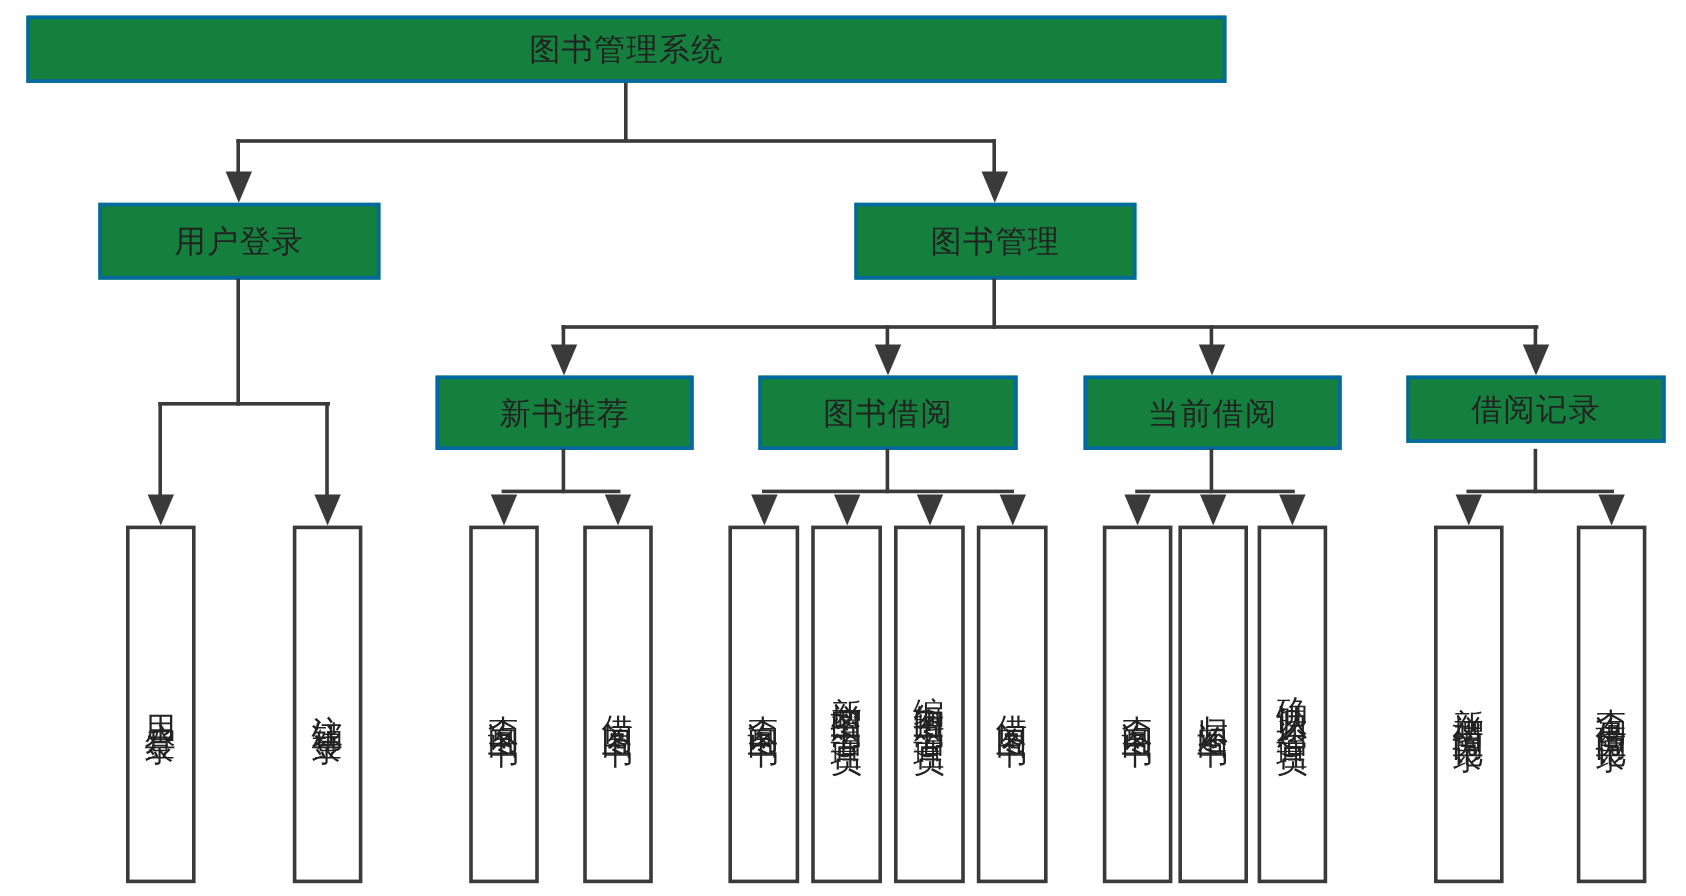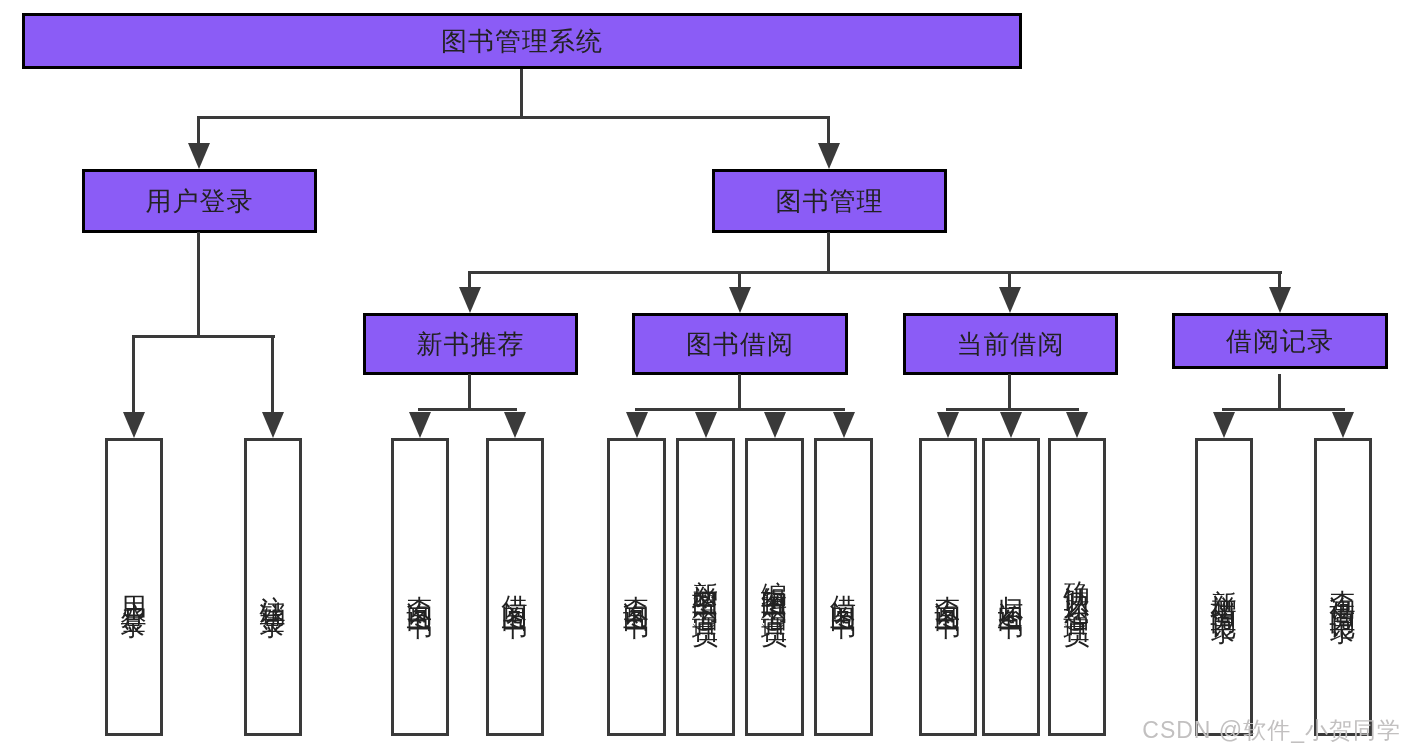--- a/index.html
+++ b/index.html
@@ -2,21 +2,21 @@
 <html><head>
 <meta charset="utf-8">
 <style>
   html,body{margin:0;padding:0;background:#ffffff;}
   .canvas{
     position:relative;width:1405px;height:747px;background:#ffffff;overflow:hidden;
     font-family:"Liberation Sans", sans-serif;color:#222222;
   }
   
   .box{
-    position:absolute;box-sizing:border-box;border:3px solid #000000;background:#8b5cf6;
+    position:absolute;box-sizing:border-box;border:3px solid #0369a1;background:#15803d;
     display:flex;align-items:center;justify-content:center;
     font-size:26px;letter-spacing:1px;color:#222222;
   }
   
   .vbox{
     position:absolute;box-sizing:border-box;border:3px solid #3a3a3a;background:#ffffff;
     top:438px;width:58px;height:298px;
     writing-mode:vertical-rl;text-orientation:mixed;
     display:flex;align-items:center;justify-content:center;
     font-size:26px;letter-spacing:6px;line-height:1;color:#222222;
@@ -104,14 +104,13 @@
   <div class="hl" style="left:946px;top:408px;width:133px;"></div>
   <div class="ar" style="left:937px;top:412px;"></div>
   <div class="ar" style="left:1000px;top:412px;"></div>
   <div class="ar" style="left:1066px;top:412px;"></div>
 
   <div class="vl" style="left:1278px;top:374px;height:37px;"></div>
   <div class="hl" style="left:1222px;top:408px;width:123px;"></div>
   <div class="ar" style="left:1213px;top:412px;"></div>
   <div class="ar" style="left:1332px;top:412px;"></div>
 
-  <div class="watermark">CSDN @软件_小贺同学</div>
 </div>
 
 </body></html>

